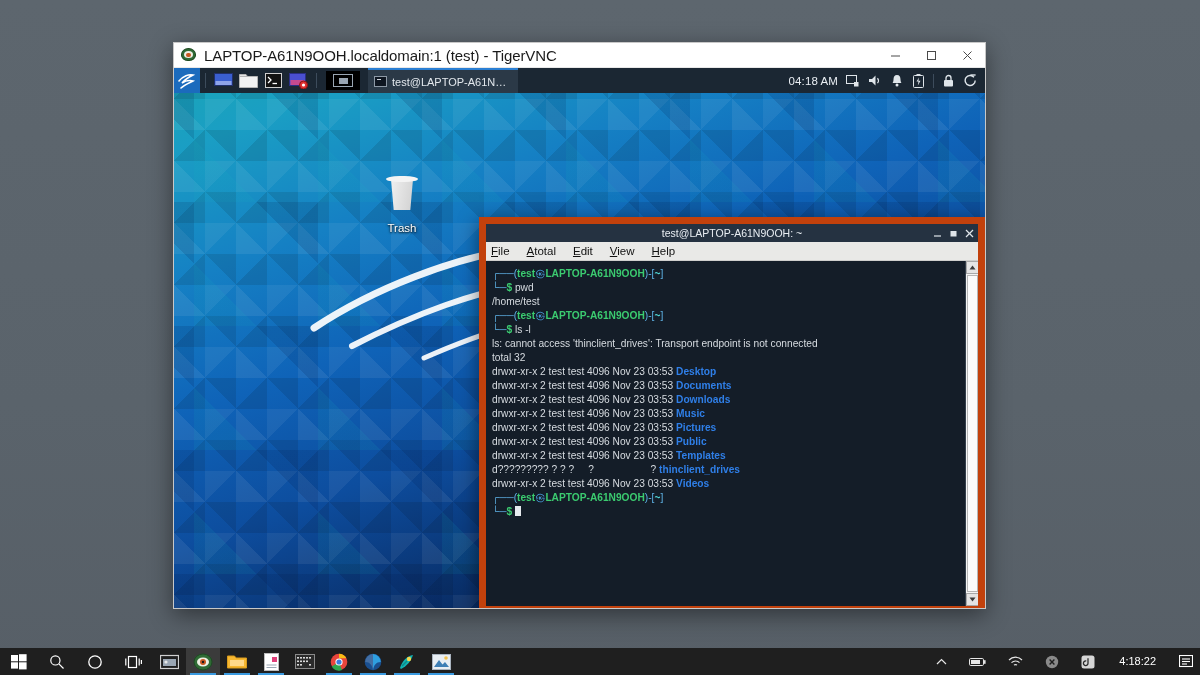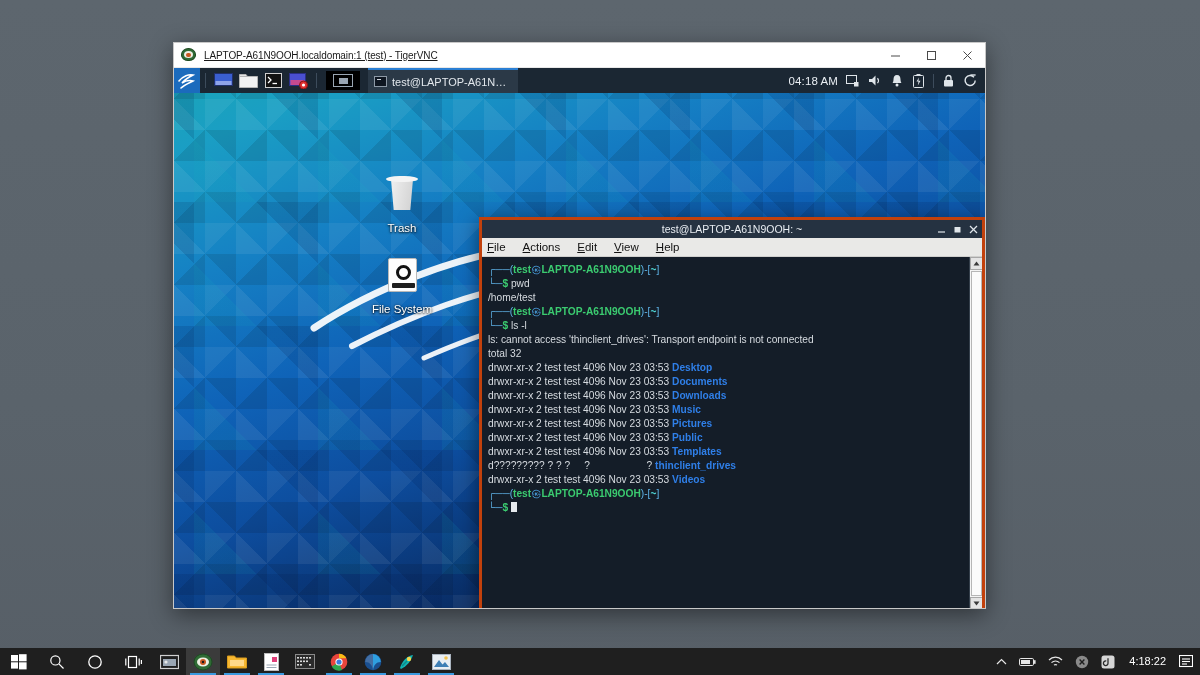--- a/index.html
+++ b/index.html
@@ -42,21 +42,21 @@
   }
   .vnc-eye-white {
     position: absolute; left: 3px; top: 4px; width: 9px; height: 7px;
     background: #efefe4; border-radius: 50%;
   }
   .vnc-eye-pupil {
     position: absolute; left: 5px; top: 5.5px; width: 4.5px; height: 4.5px;
     background: #c8561e; border-radius: 50%;
   }
   #vnc-title-text {
-    font-size: 10px; color: #1a1a1a; letter-spacing: -0.1px; white-space: nowrap; text-decoration: underline;
+    font-size: 15px; color: #1a1a1a; letter-spacing: -0.1px; white-space: nowrap;
   }
   #vnc-winbtns {
     position: absolute; right: 0; top: 0; height: 25px; display: flex;
   }
   .vnc-wbtn {
     width: 36px; height: 25px; display: flex; align-items: center; justify-content: center;
     color: #4a4a4a;
   }
   .vnc-wbtn svg { display: block; }
 
@@ -189,21 +189,21 @@
   }
   .home-house {
     position: absolute; left: 11px; top: 5px; width: 11px; height: 10px;
   }
 
   
   #terminal-window {
     position: absolute; left: 305px; top: 149px;
     width: 506px; height: 396px;
     background: #1b2733;
-    border: 3px solid #c2410c;
+    border: 7px solid #c2410c;
     box-shadow: 0 5px 18px rgba(0,0,0,.5);
     z-index: 20;
     display: flex; flex-direction: column;
   }
   #term-titlebar {
     height: 18px; background: #253241; position: relative;
     display: flex; align-items: center; justify-content: center; flex: none;
   }
   #term-title-text { font-size: 10.5px; color: #e8edf2; }
   #term-winbtns { position: absolute; right: 4px; top: 0; height: 18px; display: flex; align-items: center; gap: 7px; }
@@ -259,21 +259,21 @@
   .tb-app {
     width: 34px; height: 27px; display: flex; align-items: center; justify-content: center;
     position: relative; flex: none;
   }
   .tb-app.active { background: #3b3b3b; }
   .tb-app .underline {
     position: absolute; bottom: 0; left: 4px; right: 4px; height: 2px;
     background: #3a9ae0;
   }
   #win-tray {
-    margin-left: auto; display: flex; align-items: center; gap: 0;
+    margin-left: auto; display: flex; align-items: center; gap: 10px;
     height: 27px; padding-right: 2px;
   }
   .tray-btn {
     height: 27px; display: flex; align-items: center; justify-content: center;
     color: #e6e6e6; padding: 0 6px;
   }
   #win-clock {
     font-size: 11px; color: #ffffff; padding: 0 8px; line-height: 27px;
   }
   #win-notif { width: 24px; height: 27px; display: flex; align-items: center; justify-content: center; color: #fff; }
@@ -425,29 +425,20 @@
       </div>
 
       <div class="desk-icon" id="icon-trash">
         <div class="glyph">
           <div class="trash-can"></div>
           <div class="trash-lid"></div>
         </div>
         <div class="lbl">Trash</div>
       </div>
 
-      <div class="desk-icon" id="icon-filesystem">
-        <div class="glyph">
-          <div class="fs-drive">
-            <div class="fs-ring"></div>
-            <div class="fs-bar"></div>
-          </div>
-        </div>
-        <div class="lbl">File System</div>
-      </div>
 
 
       <div id="terminal-window">
 
         <div id="term-titlebar">
           <div id="term-title-text">test@LAPTOP-A61N9OOH: ~</div>
           <div id="term-winbtns">
             <div class="term-wbtn">
               <svg width="9" height="9" viewBox="0 0 9 9">
                   <line x1="1" y1="7" x2="8" y2="7" stroke="#dfe5ea" stroke-width="1.2"></line>
@@ -462,21 +453,21 @@
               <svg width="9" height="9" viewBox="0 0 9 9">
                   <line x1="1" y1="1" x2="8" y2="8" stroke="#dfe5ea" stroke-width="1.3"></line>
                   <line x1="8" y1="1" x2="1" y2="8" stroke="#dfe5ea" stroke-width="1.3"></line>
                 </svg>
             </div>
           </div>
         </div>
 
         <div id="term-menubar">
           <div class="menu-item"><u>F</u><span>ile</span></div>
-          <div class="menu-item"><u>A</u><span>ctions</span></div>
+          <div class="menu-item"><u>A</u><span>total</span></div>
           <div class="menu-item"><u>E</u><span>dit</span></div>
           <div class="menu-item"><u>V</u><span>iew</span></div>
           <div class="menu-item"><u>H</u><span>elp</span></div>
         </div>
 
         <div id="term-body">
           <div id="term-screen"><span class="c-prompt">┌──</span><span class="c-prompt">(</span><span class="c-green">test</span><span class="c-atsym">㉿</span><span class="c-green">LAPTOP-A61N9OOH</span><span class="c-prompt">)-[</span><span class="c-cyan">~</span><span class="c-prompt">]</span>
 <span class="c-prompt">└─</span><span class="c-green">$</span> <span class="c-plain">pwd</span>
 <span class="c-plain">/home/test</span>
 <span class="c-prompt">┌──</span><span class="c-prompt">(</span><span class="c-green">test</span><span class="c-atsym">㉿</span><span class="c-green">LAPTOP-A61N9OOH</span><span class="c-prompt">)-[</span><span class="c-cyan">~</span><span class="c-prompt">]</span>

